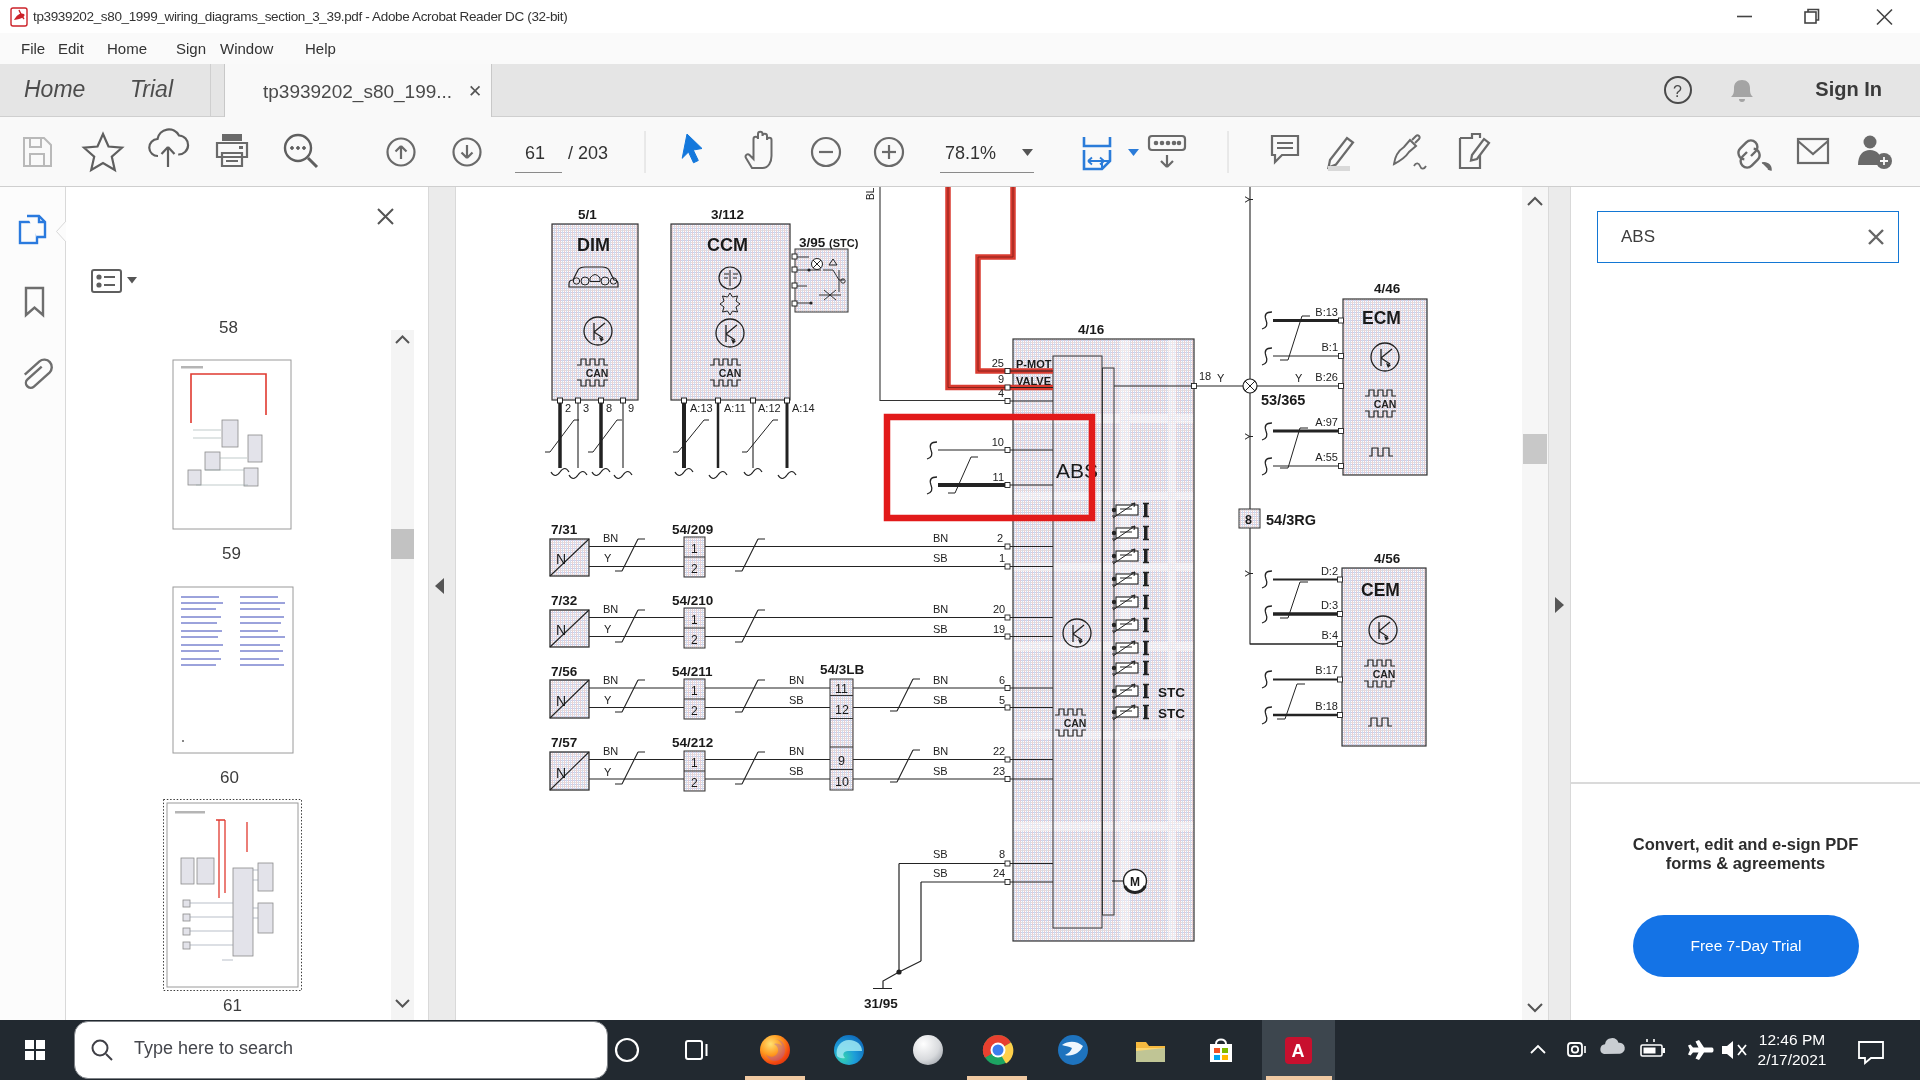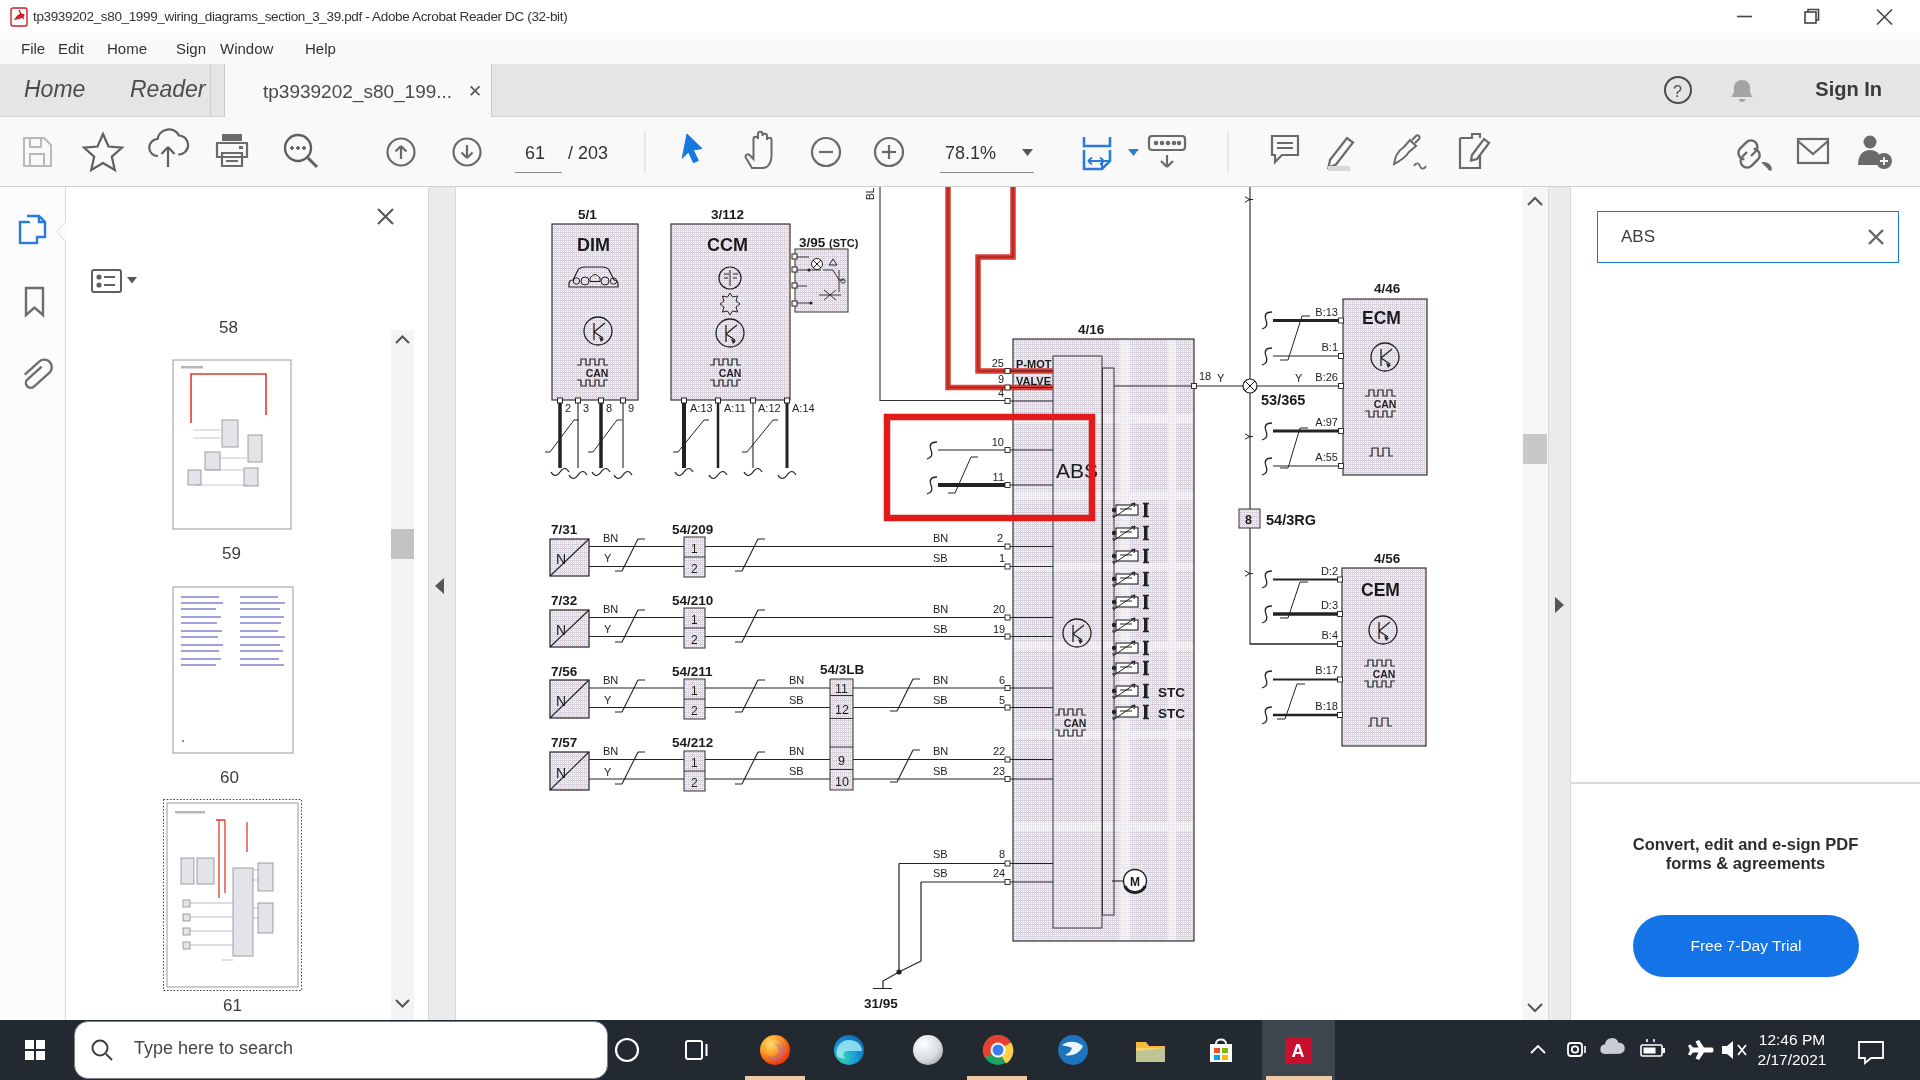--- a/index.html
+++ b/index.html
@@ -59,21 +59,21 @@
     <div class="abs menuitem" style="left:21px;">File</div>
     <div class="abs menuitem" style="left:58px;">Edit</div>
     <div class="abs menuitem" style="left:107px;">Home</div>
     <div class="abs menuitem" style="left:176px;">Sign</div>
     <div class="abs menuitem" style="left:220px;">Window</div>
     <div class="abs menuitem" style="left:305px;">Help</div>
   </div>
 
   <div class="abs" id="tabbar">
     <div class="abs tabtxt" style="left:24px;">Home</div>
-    <div class="abs tabtxt" style="left:130px;">Reader</div>
+    <div class="abs tabtxt" style="left:130px;">Trial</div>
     <div class="abs" style="left:210px; top:0; width:1px; height:53px; background:#cfcfcf;"></div>
     <div class="abs" id="activetab">
       <div class="abs" style="left:38px; top:17px; font-size:19px; color:#4a4a4a;">tp3939202_s80_199...</div>
       <div class="abs" style="left:243px; top:17px; font-size:17px; color:#555;">✕</div>
     </div>
     <div class="abs" id="signin">Sign In</div>
   </div>
 
   <div class="abs" id="toolbar">
   <svg width="1920" height="70" viewBox="0 0 1920 70" xmlns="http://www.w3.org/2000/svg">

